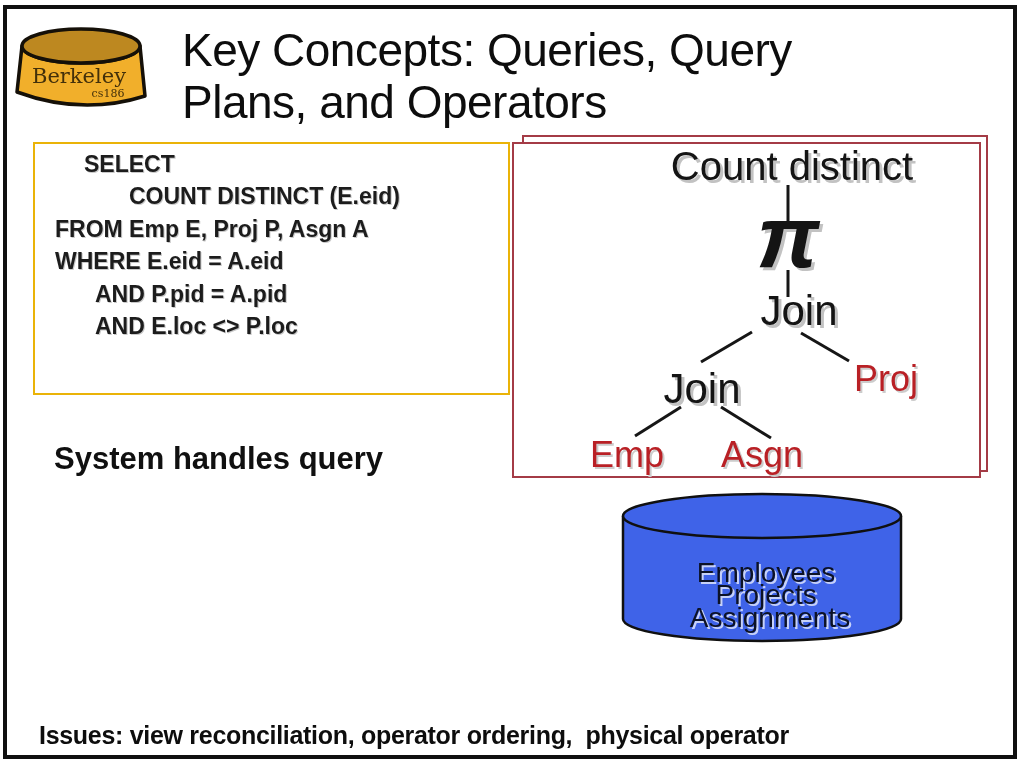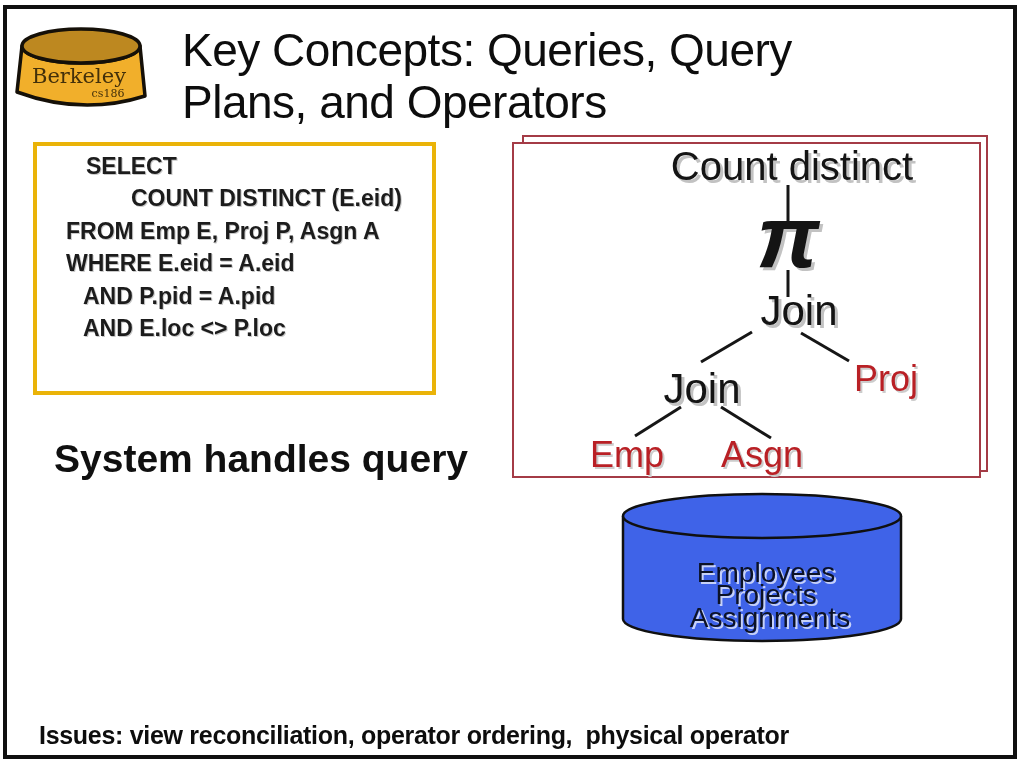--- a/index.html
+++ b/index.html
@@ -9,44 +9,44 @@
          border:4px solid #101010;box-sizing:border-box;}
 
   
   .logo{position:absolute;left:12px;top:20px;}
 
   
   .title{position:absolute;left:182px;top:24px;font-size:46px;line-height:52px;
          color:#0d0d0d;letter-spacing:-0.5px;white-space:nowrap;}
 
   
-  .sql-box{position:absolute;left:33px;top:142px;width:403px;height:253px;
-           border:4px solid #eab308;box-sizing:border-box;padding-top:4px;
+  .sql-box{position:absolute;left:33px;top:142px;width:477px;height:253px;
+           border:2px solid #eab308;box-sizing:border-box;padding-top:4px;
            font-weight:bold;font-size:23px;line-height:32.4px;color:#1c1c1c;}
-  .sql-line{white-space:nowrap;text-shadow:1px 1px 0 #c9c9c9;padding-left:29px;}
+  .sql-line{white-space:nowrap;text-shadow:1px 1px 0 #c9c9c9;padding-left:20px;}
   .sql-line.i1{padding-left:49px;}
   .sql-line.i2{padding-left:94px;}
-  .sql-line.i3{padding-left:46px;}
+  .sql-line.i3{padding-left:60px;}
 
   
   .tree-box{position:absolute;border:2px solid #a43b46;box-sizing:border-box;background:transparent;}
   .tree-box.back{left:522px;top:135px;width:466px;height:337px;}
   .tree-box.front{left:512px;top:142px;width:469px;height:336px;background:#ffffff;}
 
   .tree{position:absolute;left:500px;top:130px;}
   .tree text{font-family:"Liberation Sans",sans-serif;}
   .tlabel{fill:#141414;font-size:40px;text-shadow:3px 3px 0 #c2c2c2;}
   .tjoin{fill:#141414;font-size:42px;text-shadow:3px 3px 0 #c2c2c2;}
   .tleaf{fill:#b92025;font-size:36px;text-shadow:2px 2px 0 #cccccc;}
   .tpi{fill:#141414;font-family:"DejaVu Serif",serif;font-style:italic;font-weight:bold;
        font-size:88px;text-shadow:3px 3px 0 #c2c2c2;}
   .tedge{stroke:#161616;stroke-width:3;}
 
   
-  .body-text{position:absolute;left:54px;top:434px;font-weight:bold;font-size:39px;
+  .body-text{position:absolute;left:54px;top:434px;font-weight:bold;font-size:31px;
              line-height:49px;color:#101010;white-space:nowrap;}
   .gold{color:#f2c11c;}
 
   
   .db{position:absolute;left:618px;top:492px;}
   .db text{font-family:"Liberation Sans",sans-serif;font-size:28px;fill:#0c1226;
            text-shadow:2px 2px 0 rgba(205,215,250,0.95);}
 
   
   .issues{position:absolute;left:39px;top:659px;font-weight:bold;font-size:25px;

